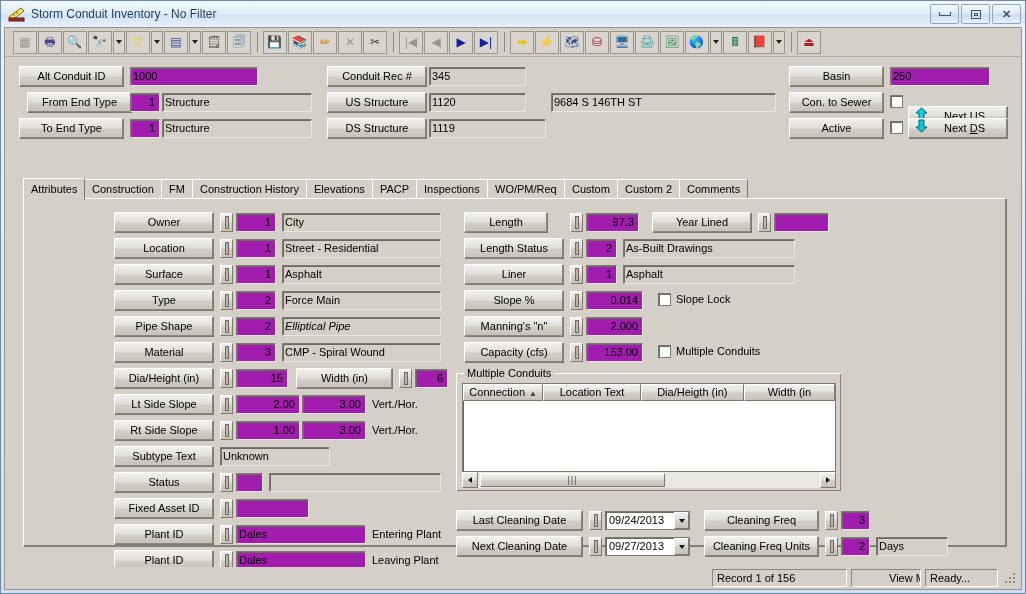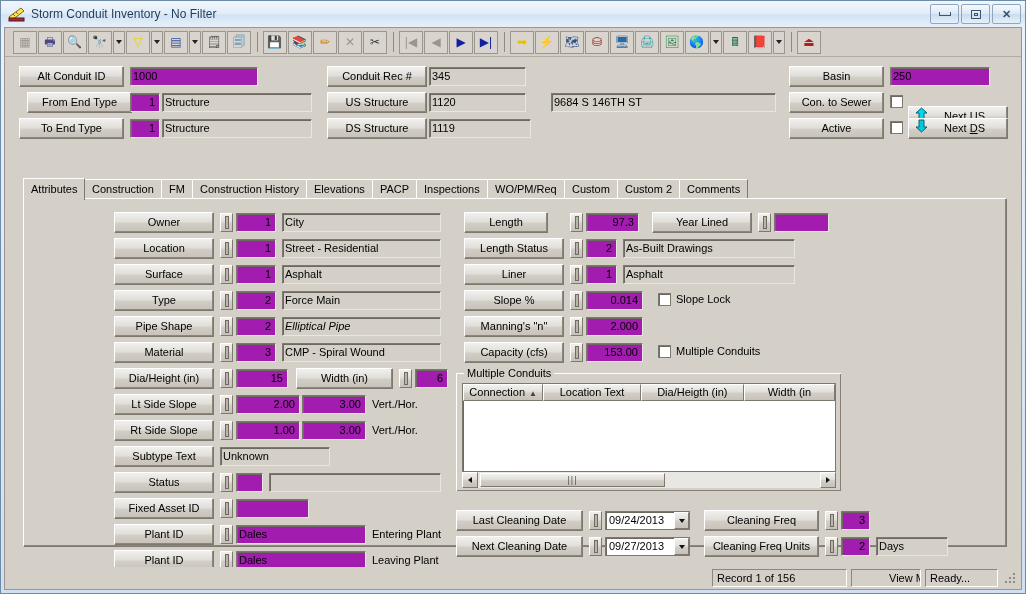--- a/index.html
+++ b/index.html
@@ -278,21 +278,21 @@
       <div class="txt ro abs" style="left:157px;top:62px;width:150px;">Structure</div>
 
       <div class="fbtn abs" style="left:322px;top:9px;width:100px;">Conduit Rec #</div>
       <div class="txt ro abs" style="left:424px;top:10px;width:97px;">345</div>
 
       <div class="fbtn abs" style="left:322px;top:35px;width:100px;">US Structure</div>
       <div class="txt ro abs" style="left:424px;top:36px;width:97px;">1120</div>
       <div class="txt ro abs" style="left:546px;top:36px;width:225px;">9684  S  146TH ST</div>
 
       <div class="fbtn abs" style="left:322px;top:61px;width:100px;">DS Structure</div>
-      <div class="txt ro abs" style="left:424px;top:62px;width:102px;">1119</div>
+      <div class="txt ro abs" style="left:424px;top:62px;width:117px;">1119</div>
 
       <div class="fbtn abs" style="left:784px;top:9px;width:95px;">Basin</div>
       <div class="txt abs" style="left:885px;top:10px;width:100px;">250</div>
 
       <div class="fbtn abs" style="left:784px;top:35px;width:95px;">Con. to Sewer</div>
       <div class="chk abs" style="left:885px;top:38px;"></div>
       <div class="fbtn abs" style="left:903px;top:35px;width:100px;display:flex;align-items:center;margin-top:14px;">
         <span style="margin-left:6px;">
           <svg width="13" height="14" viewBox="0 0 13 14">
               <polygon points="6.5,1 12,6 9,6 9,13 4,13 4,6 1,6" fill="#00d8ea" stroke="#0a6070" stroke-width="1"></polygon>

